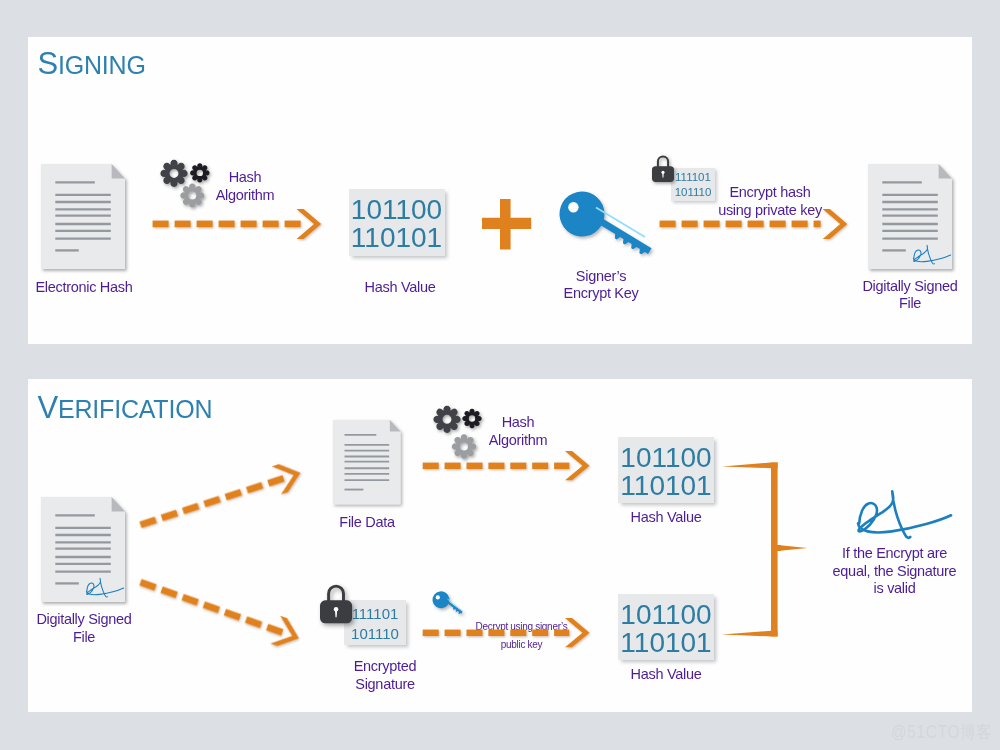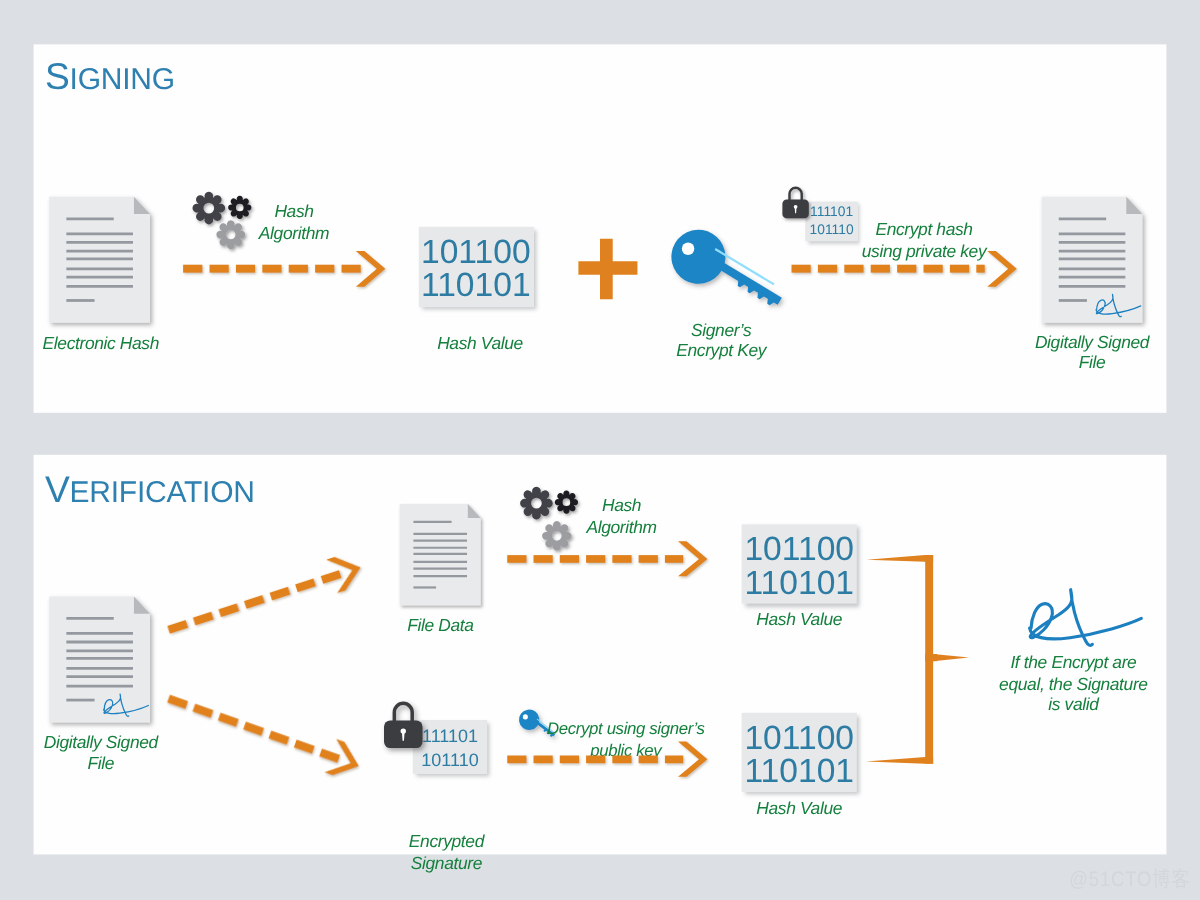--- a/index.html
+++ b/index.html
@@ -7,21 +7,21 @@
        font-family:"Liberation Sans",sans-serif;overflow:hidden;position:relative;}
   .panel{position:absolute;background:#fefefe;}
   #panel-signing{left:27.8px;top:36.6px;width:944.4px;height:307.8px;}
   #panel-verification{left:27.8px;top:379px;width:944.4px;height:333px;}
 
   .section-title{position:absolute;color:#2e80b0;font-family:"Liberation Sans",sans-serif;
                  letter-spacing:-0.2px;white-space:nowrap;line-height:1;}
   .section-title .cap{font-size:31px;}
   .section-title .sc{font-size:25px;}
 
-  .lbl{position:absolute;color:#15803d;font-size:14.5px;line-height:17.5px;text-align:center;letter-spacing:-0.3px;font-style:italic;}
+  .lbl{position:absolute;color:#4c1d95;font-size:14.5px;line-height:17.5px;text-align:center;letter-spacing:-0.3px;}
   .hashbox{position:absolute;background:#e6e8ea;
            box-shadow:2.5px 2.5px 3.5px rgba(110,115,120,0.40);}
   .hashtext{position:absolute;color:#2d7ca3;text-align:center;font-size:28px;line-height:28px;}
   .watermark{position:absolute;color:#d2d7da;letter-spacing:0.8px;font-size:17.5px;white-space:nowrap;}
   svg.abs{display:block;position:absolute;overflow:visible;}
 </style>
 </head>
 <body>
 
 <div class="panel" id="panel-signing"></div>
@@ -231,36 +231,36 @@
 <div class="hashbox" style="left:344px;top:600px;width:62px;height:45px;"></div>
 <div class="hashtext" style="left:344px;top:604px;width:62px;font-size:15px;line-height:20px;">
   <div>111101</div>
   <div>101110</div>
 </div>
 <svg class="abs" style="left:319.8px;top:583.5px;" width="38" height="45">
     <g transform="scale(1.459)">
       <use href="#lock-base"></use>
     </g>
   </svg>
-<div class="lbl" style="left:317px;top:658px;width:110px;margin-top:36px;">
+<div class="lbl" style="left:330px;top:658px;width:110px;">
   <div>Encrypted</div>
   <div>Signature</div>
 </div>
 
 <svg class="abs" style="left:430px;top:588px;" width="40" height="34" viewBox="430 588 40 34">
   <g filter="url(#keyshadow)">
     <g transform="rotate(37 441 599.8)">
       <circle cx="441" cy="599.8" r="8.5" fill="#1b85c5"></circle>
       <path d="M447.8 596.4 H465.5 V598.8 H464.4 V600.1 H462.8 V598.8 H461 V600.1 H459.4 V598.8 H457.6 V600.1 H456 V598.8 H447.8 Z" fill="#1b85c5"></path>
     </g>
     <circle cx="437.8" cy="597.4" r="2.1" fill="#fff"></circle>
   </g>
   <line x1="447.5" y1="599" x2="463" y2="611.5" stroke="#7ddaff" stroke-width="0.9"></line>
 </svg>
-<div class="lbl" style="left:434px;top:599px;width:175px;font-size:14px;">
+<div class="lbl" style="left:434px;top:618px;width:175px;font-size:10px;">
   <div>Decrypt using signer’s</div>
   <div>public key</div>
 </div>
 
 <div class="hashbox" style="left:618px;top:594px;width:96px;height:66px;"></div>
 <div class="hashtext" style="left:618px;top:601px;width:96px;">
   <div>101100</div>
   <div>110101</div>
 </div>
 <div class="lbl" style="left:610px;top:666px;width:112px;">Hash Value</div>

